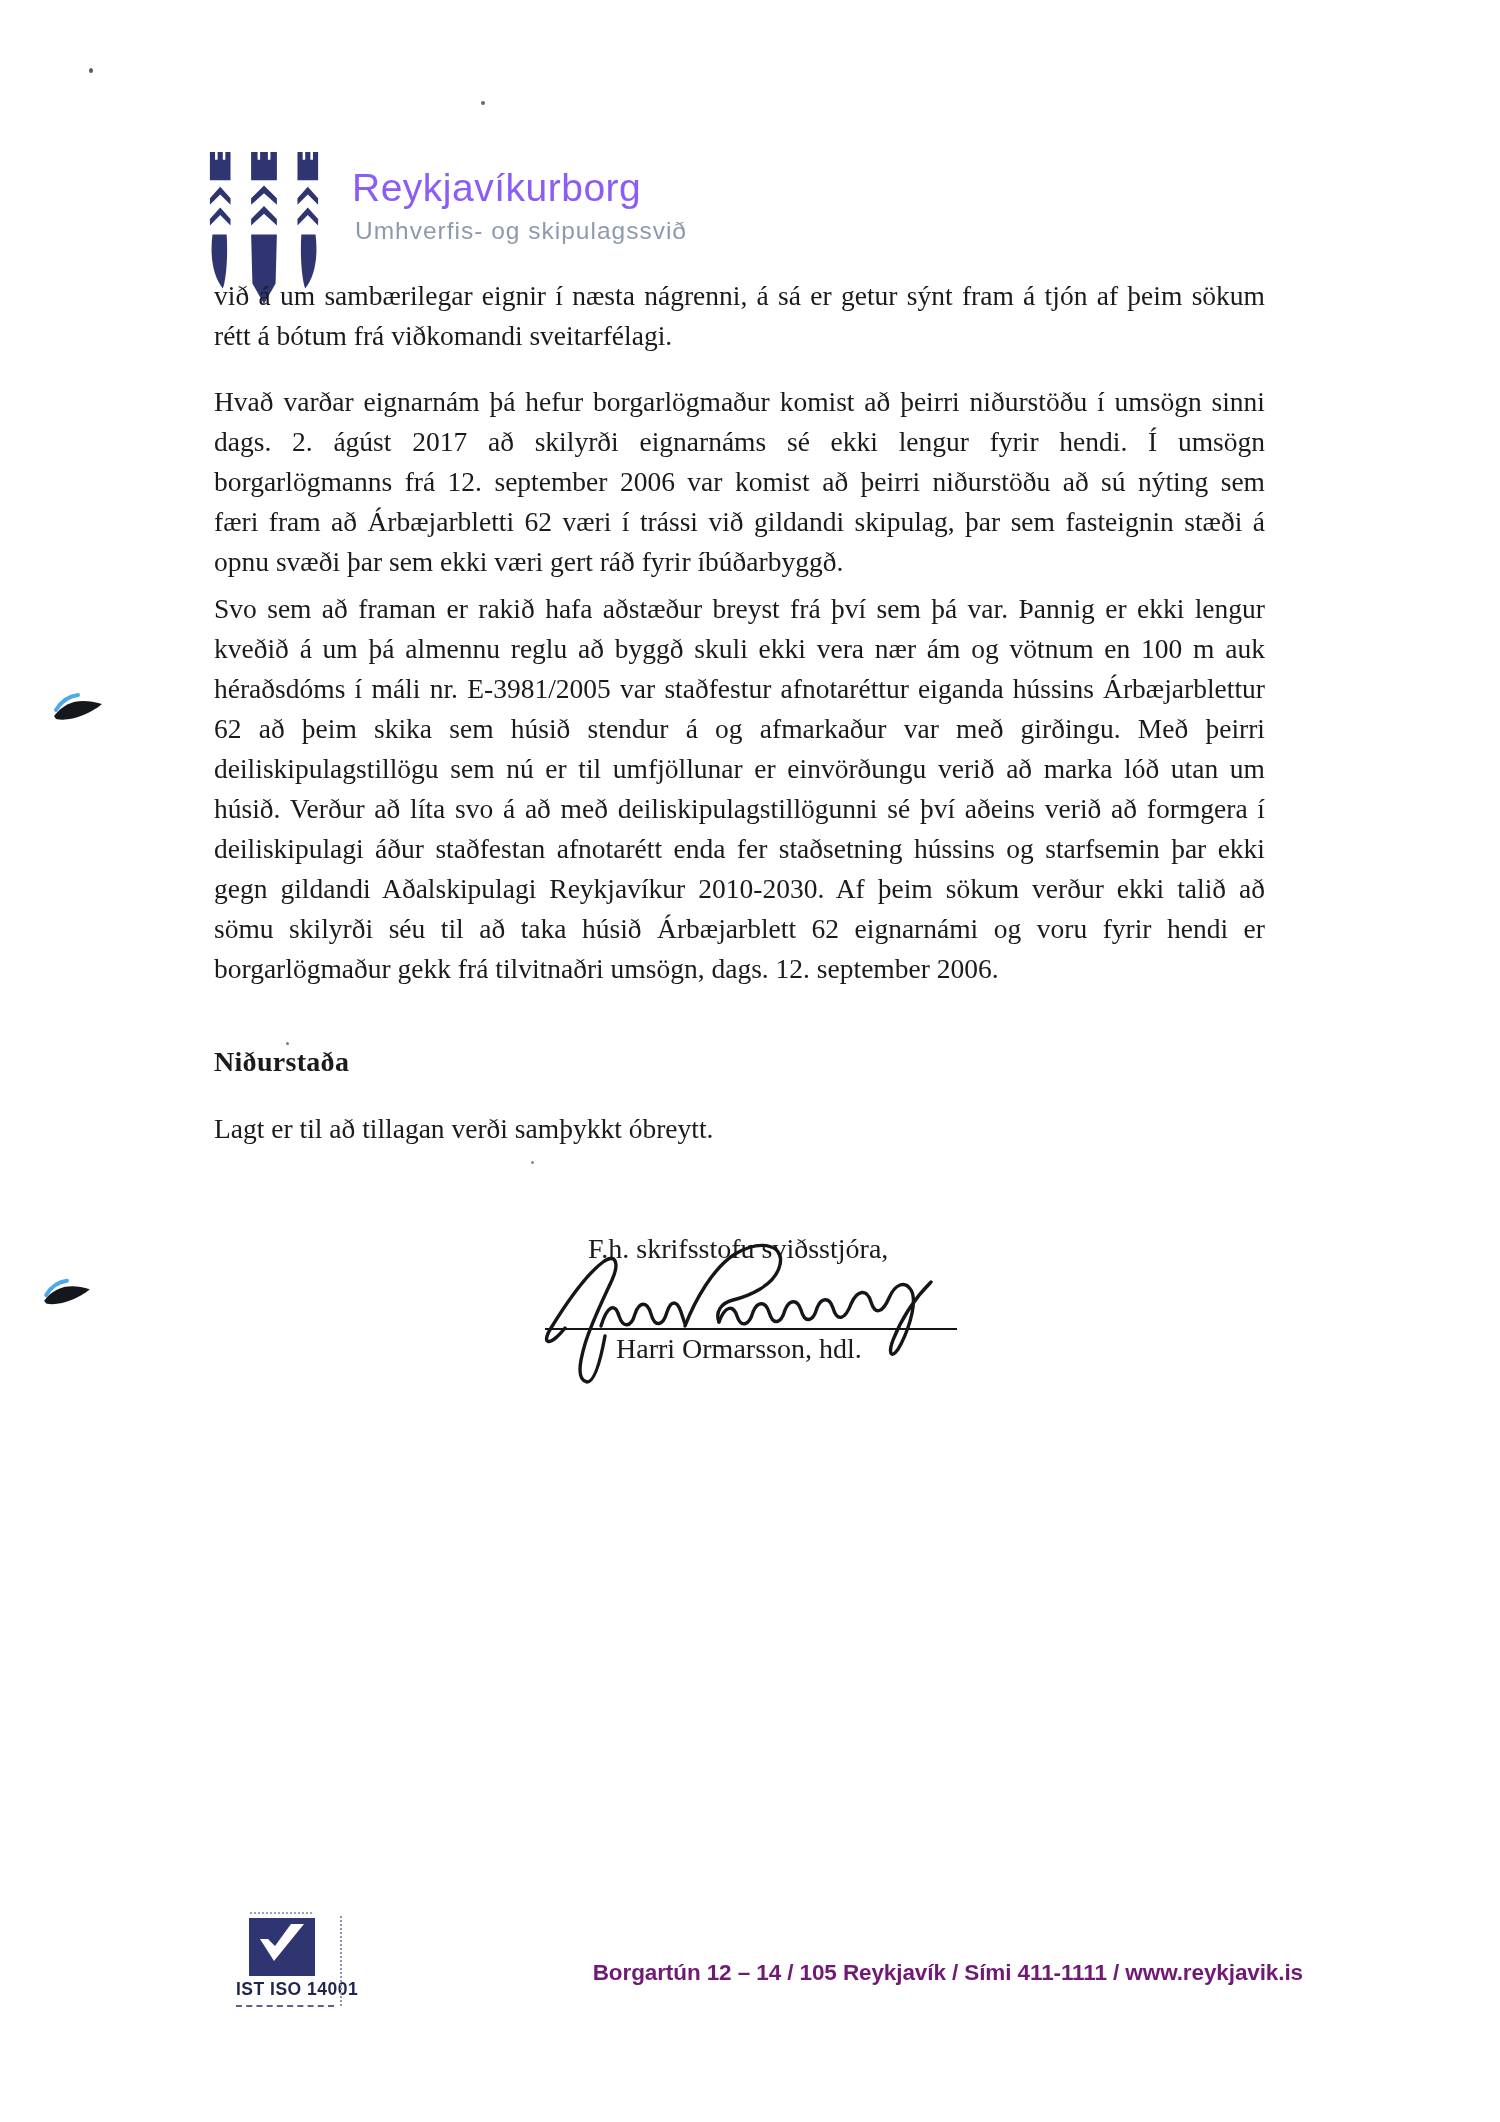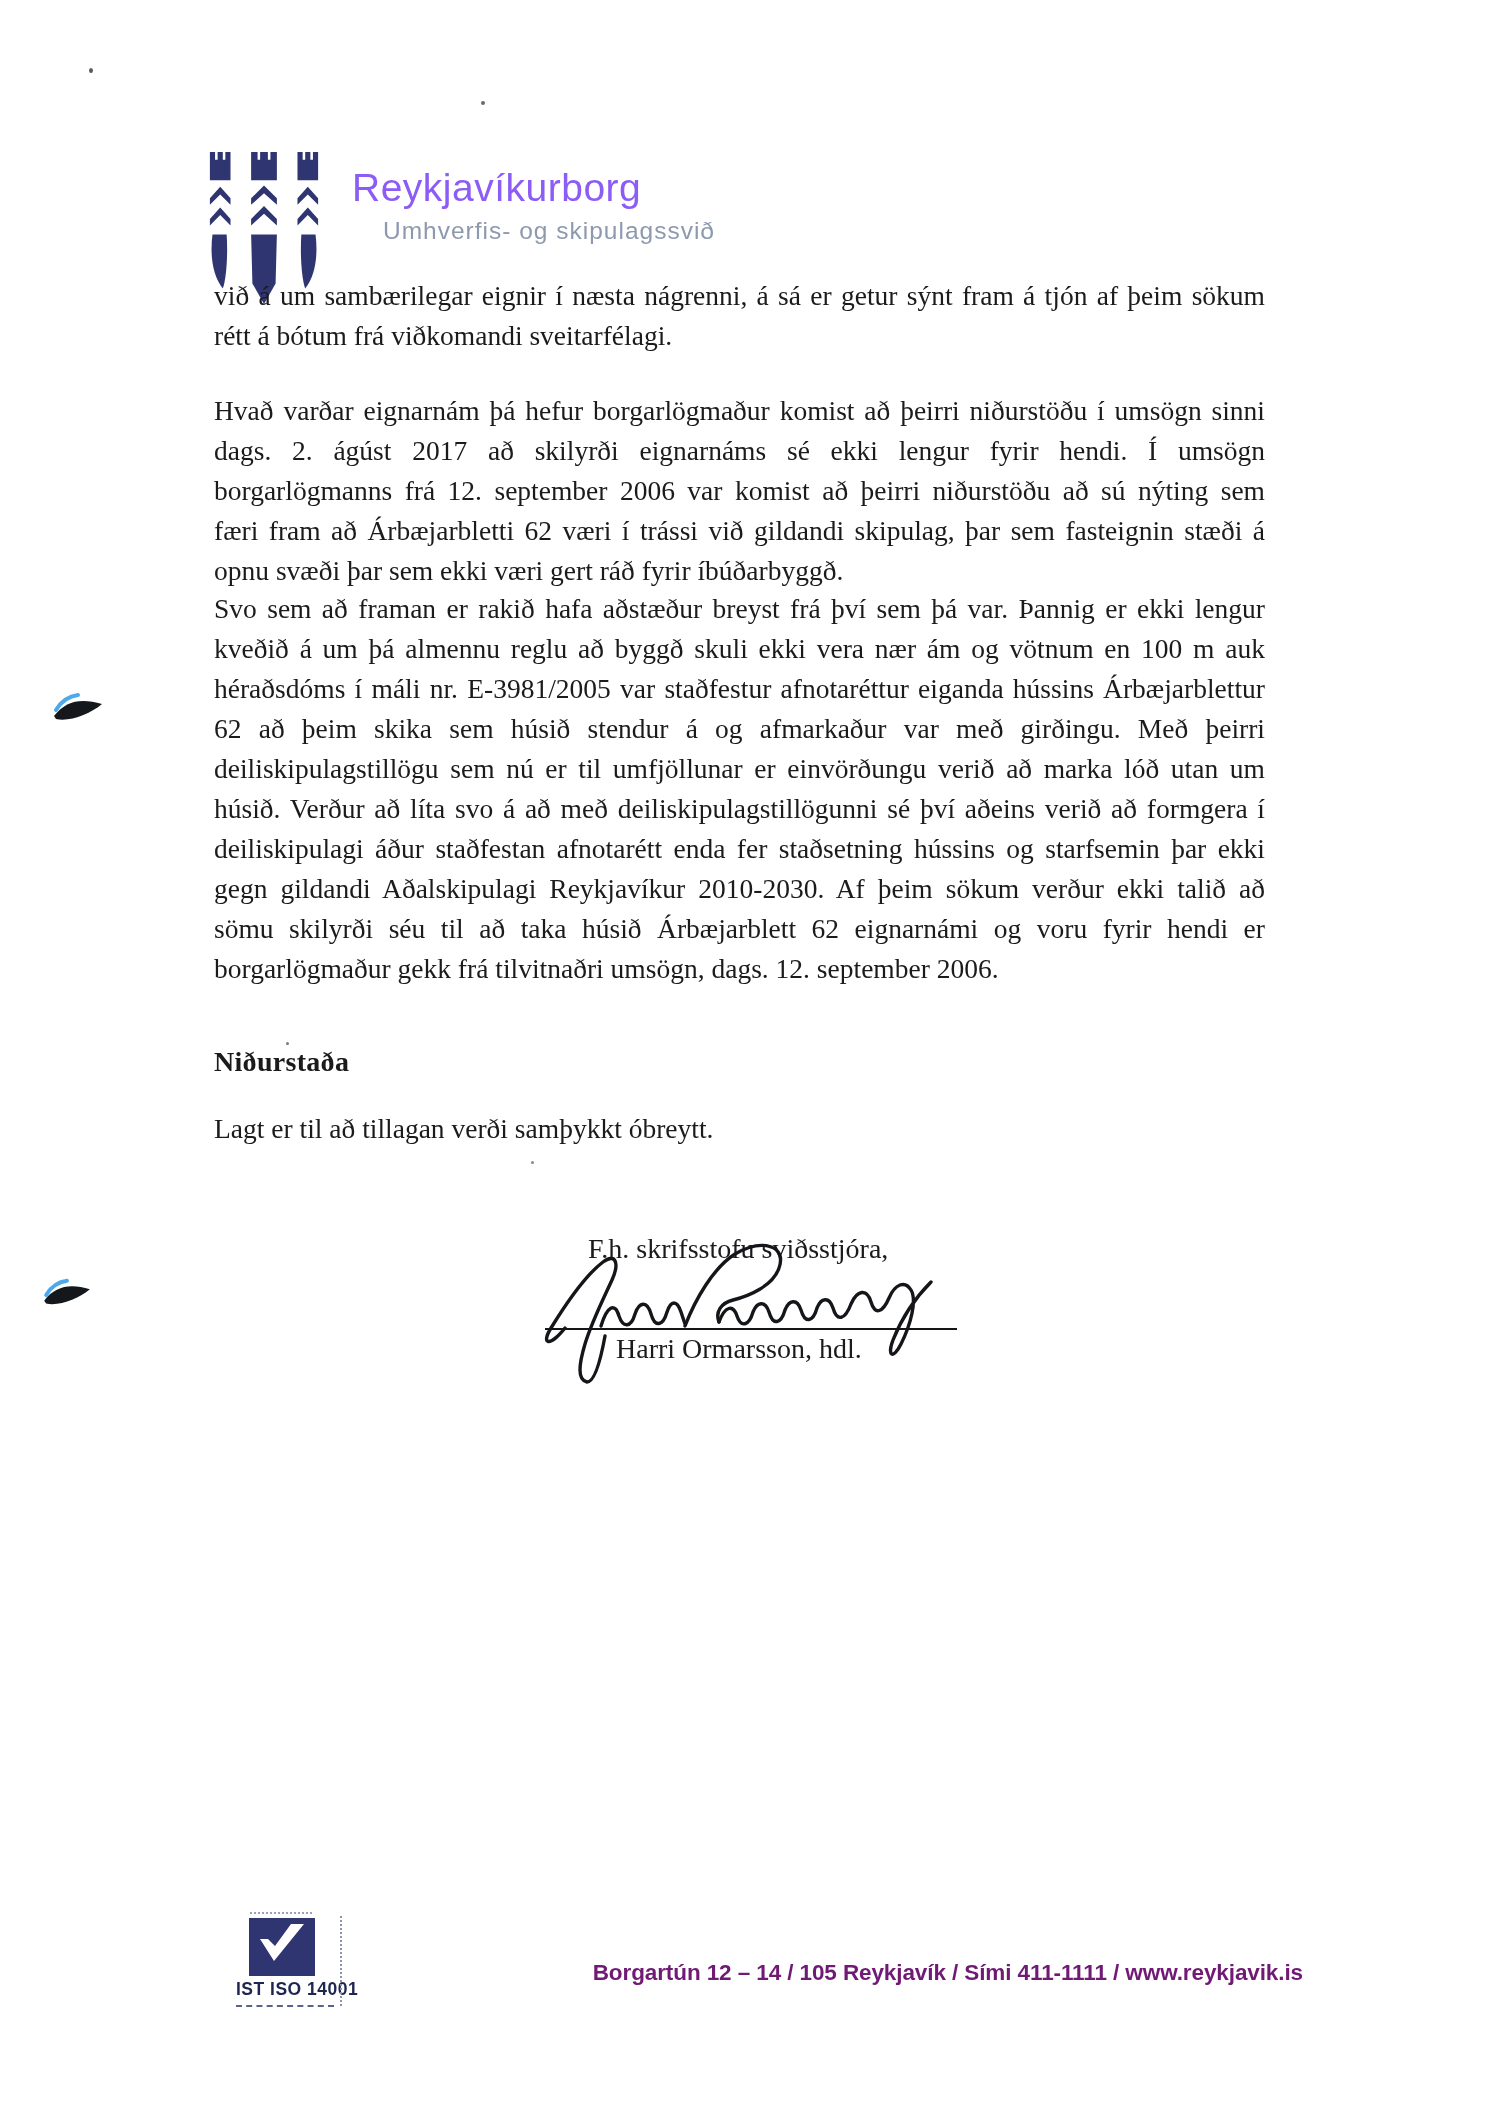--- a/index.html
+++ b/index.html
@@ -18,29 +18,28 @@
   .org-name{
     position:absolute;left:352px;top:166px;
     font-family:"Liberation Sans", sans-serif;
     font-size:39px;font-weight:400;color:#8b5cf6;letter-spacing:0.5px;
   }
   .org-dept{
     position:absolute;left:355px;top:217px;
     font-family:"Liberation Sans", sans-serif;
     font-size:24.5px;font-weight:400;color:#8d99ae;letter-spacing:1px;
     filter:blur(0.4px);
-    margin-left:28px;
   }
 
   
   .textblock{position:absolute;left:214px;width:1051px;font-size:27.5px;line-height:40px;}
   .line{text-align:justify;text-align-last:justify;white-space:normal;}
   .line.last{text-align:left;text-align-last:auto;}
   #p1{top:264px;margin-top:12px;}
-  #p2{top:391px;}
+  #p2{top:382px;}
   #p3{top:589px;}
   .heading{
     position:absolute;left:214px;top:1046px;
     font-size:28px;font-weight:700;letter-spacing:0.3px;
   }
   #conclusion{top:1109px;}
 
   
   .fh-line{position:absolute;left:588px;top:1233px;font-size:28px;}
   .sig-svg{position:absolute;left:535px;top:1240px;}

